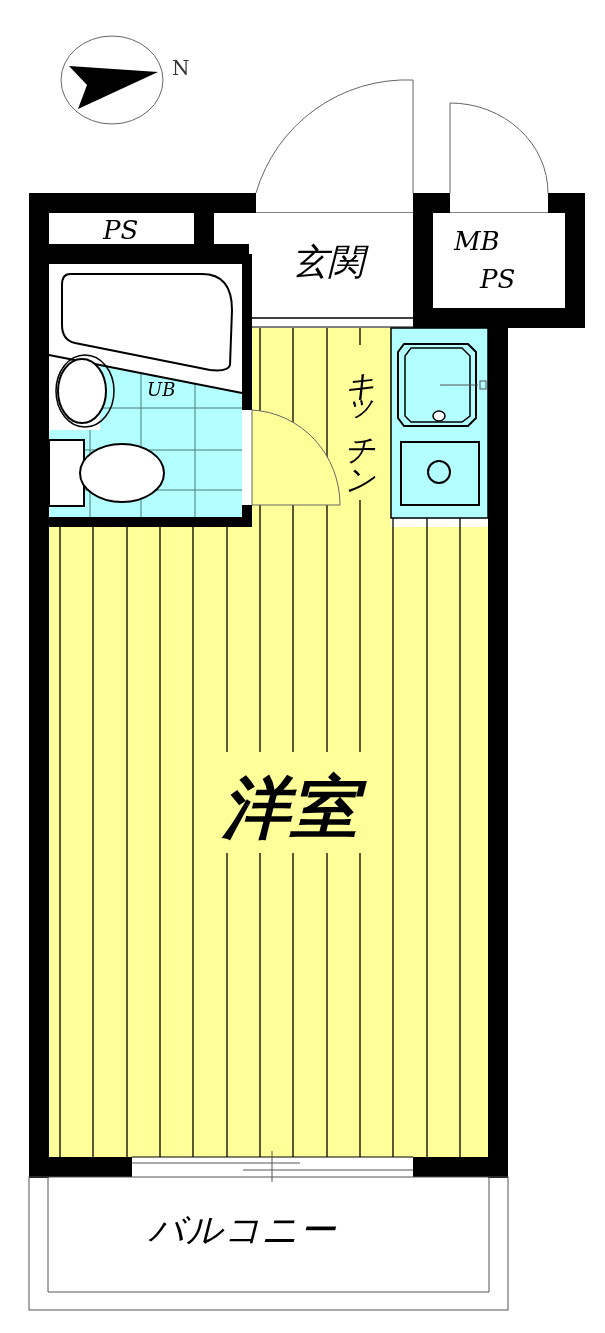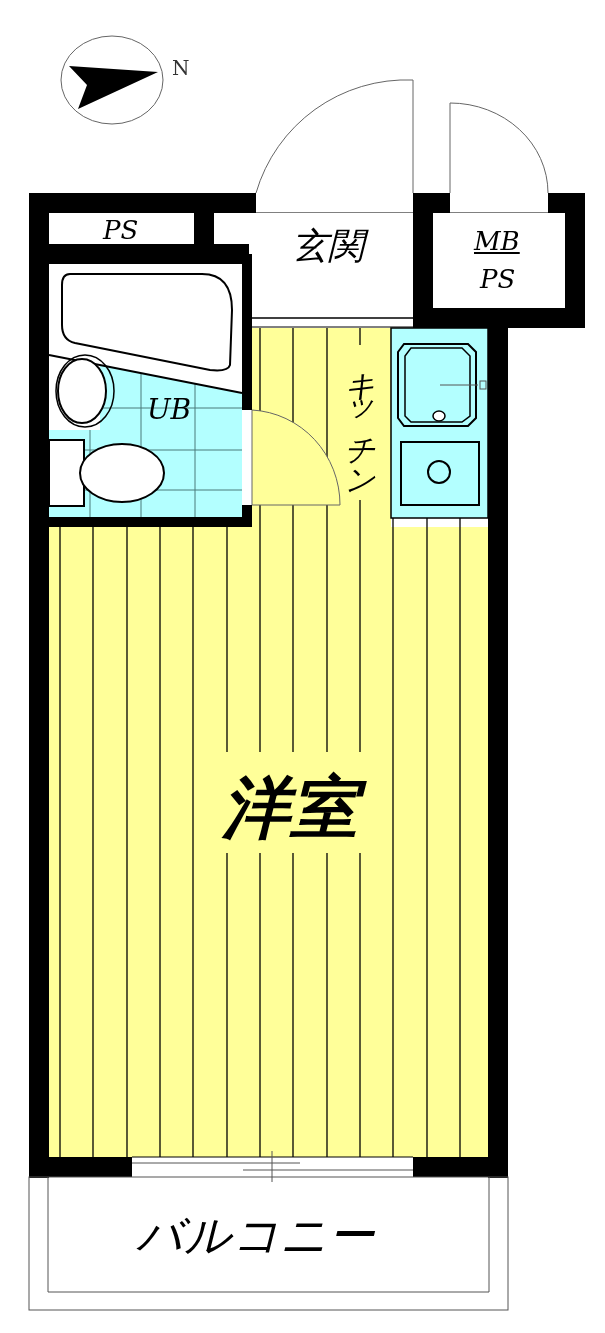--- a/index.html
+++ b/index.html
@@ -1,27 +1,27 @@
 <!DOCTYPE html>
 <html><head>
 <meta charset="utf-8">
 <style>
   html, body { margin:0; padding:0; background:#ffffff; }
   body { width:605px; height:1333px; overflow:hidden; position:relative; }
   #plan { position:absolute; left:0; top:0; }
   .lbl { position:absolute; font-family:"DejaVu Serif","Liberation Serif",serif; font-style:italic; color:#000; white-space:nowrap; line-height:1; }
   .jp { font-family:"DejaVu Sans","Liberation Sans",sans-serif; }
   #lbl-ps { left:103px; top:217px; font-size:26px; }
-  #lbl-genkan { left:292px; top:228px; font-size:36px; }
-  #lbl-mb { left:474px; top:228px; font-size:26px; text-align:center;text-decoration:underline; }
+  #lbl-genkan { left:292px; top:244px; font-size:36px; }
+  #lbl-mb { left:454px; top:228px; font-size:26px; text-align:center; }
   #lbl-mbps2 { left:480px; top:266px; font-size:26px; }
-  #lbl-ub { left:147px; top:396px; font-size:28px; }
+  #lbl-ub { left:147px; top:381px; font-size:18px; }
   #lbl-kitchen { left:345px; top:352px; font-size:30px; writing-mode:vertical-rl; letter-spacing:-2px; }
   #lbl-yoshitsu { left:222px; top:774px; font-size:68px; font-weight:bold; }
-  #lbl-balcony { left:136px; top:1212px; font-size:46px; letter-spacing:1px; }
+  #lbl-balcony { left:148px; top:1212px; font-size:36px; letter-spacing:1px; }
   #lbl-compass { left:172px; top:58px; font-size:20px; font-style:normal; color:#333; }
 </style>
 </head>
 <body>
 
 <svg id="plan" width="605" height="1333" viewBox="0 0 605 1333" xmlns="http://www.w3.org/2000/svg">
 
   <g>
     <ellipse cx="112" cy="80" rx="51" ry="44" fill="none" stroke="#666" stroke-width="1"></ellipse>
     <polygon points="69,66 158,72 78,109 87,85" fill="#000"></polygon>

